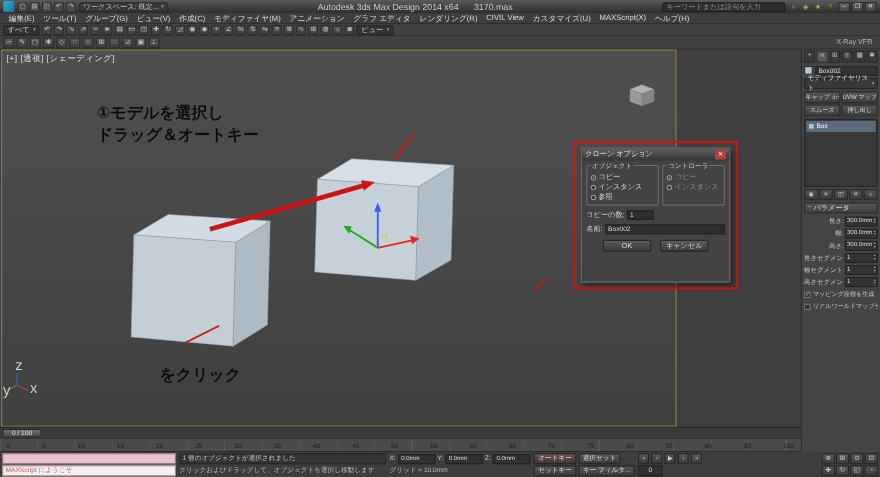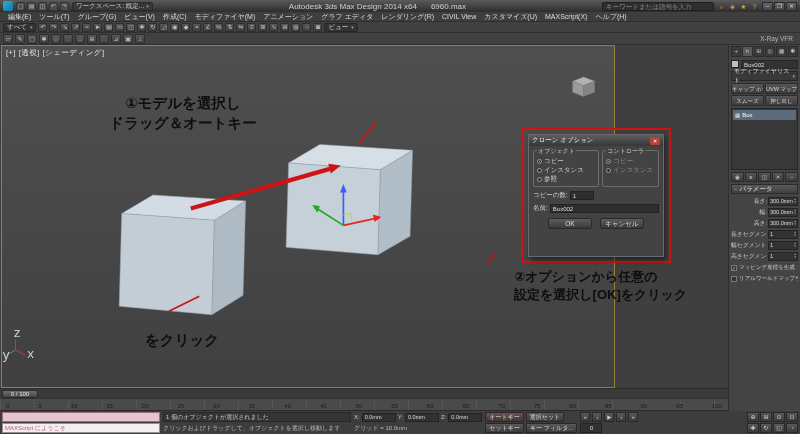--- a/index.html
+++ b/index.html
@@ -33,21 +33,21 @@
 .t2 .ticon{width:10px;height:10px;line-height:8px;}
 .tdrop{display:flex;align-items:center;gap:3px;height:9px;background:#333;border:1px solid #262626;border-radius:1px;padding:0 3px;font-size:6.5px;color:#ccc;white-space:nowrap;flex:0 0 auto;}
 .tdrop::after{content:"▾";font-size:5px;color:#999;}
 .t-label{margin-left:auto;font-size:6.5px;color:#b5b5b5;padding-right:4px;white-space:nowrap;}
 
 
 .viewport{position:absolute;left:1px;top:45px;width:614px;height:343px;background:linear-gradient(180deg,#4f4f4f,#464646 60%,#404040);border:1px solid #97803a;}
 .vp-label{position:absolute;left:4px;top:2px;font-size:7.5px;color:#e4e4e4;letter-spacing:.5px;z-index:3;}
 .vp-svg{position:absolute;left:0;top:0;width:100%;height:100%;z-index:1;}
 .anno{position:absolute;color:#0d0d0d;font-weight:600;z-index:4;white-space:nowrap;}
-.a-step1{left:86px;top:48px;width:190px;text-align:center;font-size:14.5px;line-height:1.35;}
+.a-step1{left:86px;top:48px;width:190px;text-align:left;font-size:14.5px;line-height:1.35;}
 .a-clone{left:402px;top:41px;font-size:14.5px;}
 .a-original{left:143px;top:285px;font-size:14.5px;}
 .a-step2{left:512px;top:222px;font-size:13px;line-height:1.35;}
 .a-footer{left:382px;top:308px;font-size:15.5px;font-weight:700;}
 
 
 .red-outline{position:absolute;left:519px;top:82px;width:150px;height:135px;border:2px solid #cc1414;z-index:5;pointer-events:none;}
 .clone-dialog{position:absolute;left:526px;top:88px;width:136px;height:123px;background:#434343;border:1px solid #6a6a6a;box-shadow:2px 3px 5px rgba(0,0,0,.5);font-size:6.5px;color:#d5d5d5;z-index:6;display:flex;flex-direction:column;}
 .cd-title{height:11px;background:linear-gradient(#5e5e5e,#363636);display:flex;align-items:center;padding:0 3px;font-size:6.5px;color:#eee;flex:0 0 auto;}
 .cd-close{margin-left:auto;width:10px;height:8px;background:#b8423a;color:#fff;font-size:5.5px;line-height:8px;text-align:center;border-radius:1px;}
@@ -134,21 +134,21 @@
         <span class="qat-icon">▤</span>
         <span class="qat-icon">◫</span>
         <span class="qat-icon">↶</span>
         <span class="qat-icon">↷</span>
       </div>
     <div class="workspace">
       <span>ワークスペース: 既定...</span>
     </div>
     <div class="tb-title">
       <span>Autodesk 3ds Max Design 2014 x64</span>
-      <span>6960.max</span>
+      <span>3170.max</span>
     </div>
     <input class="search" placeholder="キーワードまたは語句を入力" style="">
     <div class="ic-icons">
         <span class="ic-icon">⌕</span>
         <span class="ic-icon">◈</span>
         <span class="ic-icon">★</span>
         <span class="ic-icon">?</span>
       </div>
     <div class="win-btns">
         <span class="win-btn">─</span>
@@ -278,24 +278,20 @@
         <text x="1" y="341" font-size="5" fill="#cccccc">y</text>
         <text x="14" y="314" font-size="5" fill="#cccccc">z</text>
       </g>
     </svg>
 
     <div class="anno a-step1">
       <div>①モデルを選択し</div>
       <div>ドラッグ＆オートキー</div>
     </div>
     <div class="anno a-original">をクリック</div>
-    <div class="anno a-step2">
-      <div>②オプションから任意の</div>
-      <div>設定を選択し[OK]をクリック</div>
-    </div>
 
     <div class="red-outline"></div>
 
     <div class="clone-dialog">
       <div class="cd-title">
         <span>クローン オプション</span>
         <span class="cd-close">✕</span>
       </div>
       <div class="cd-body">
         <div class="cd-groups">

